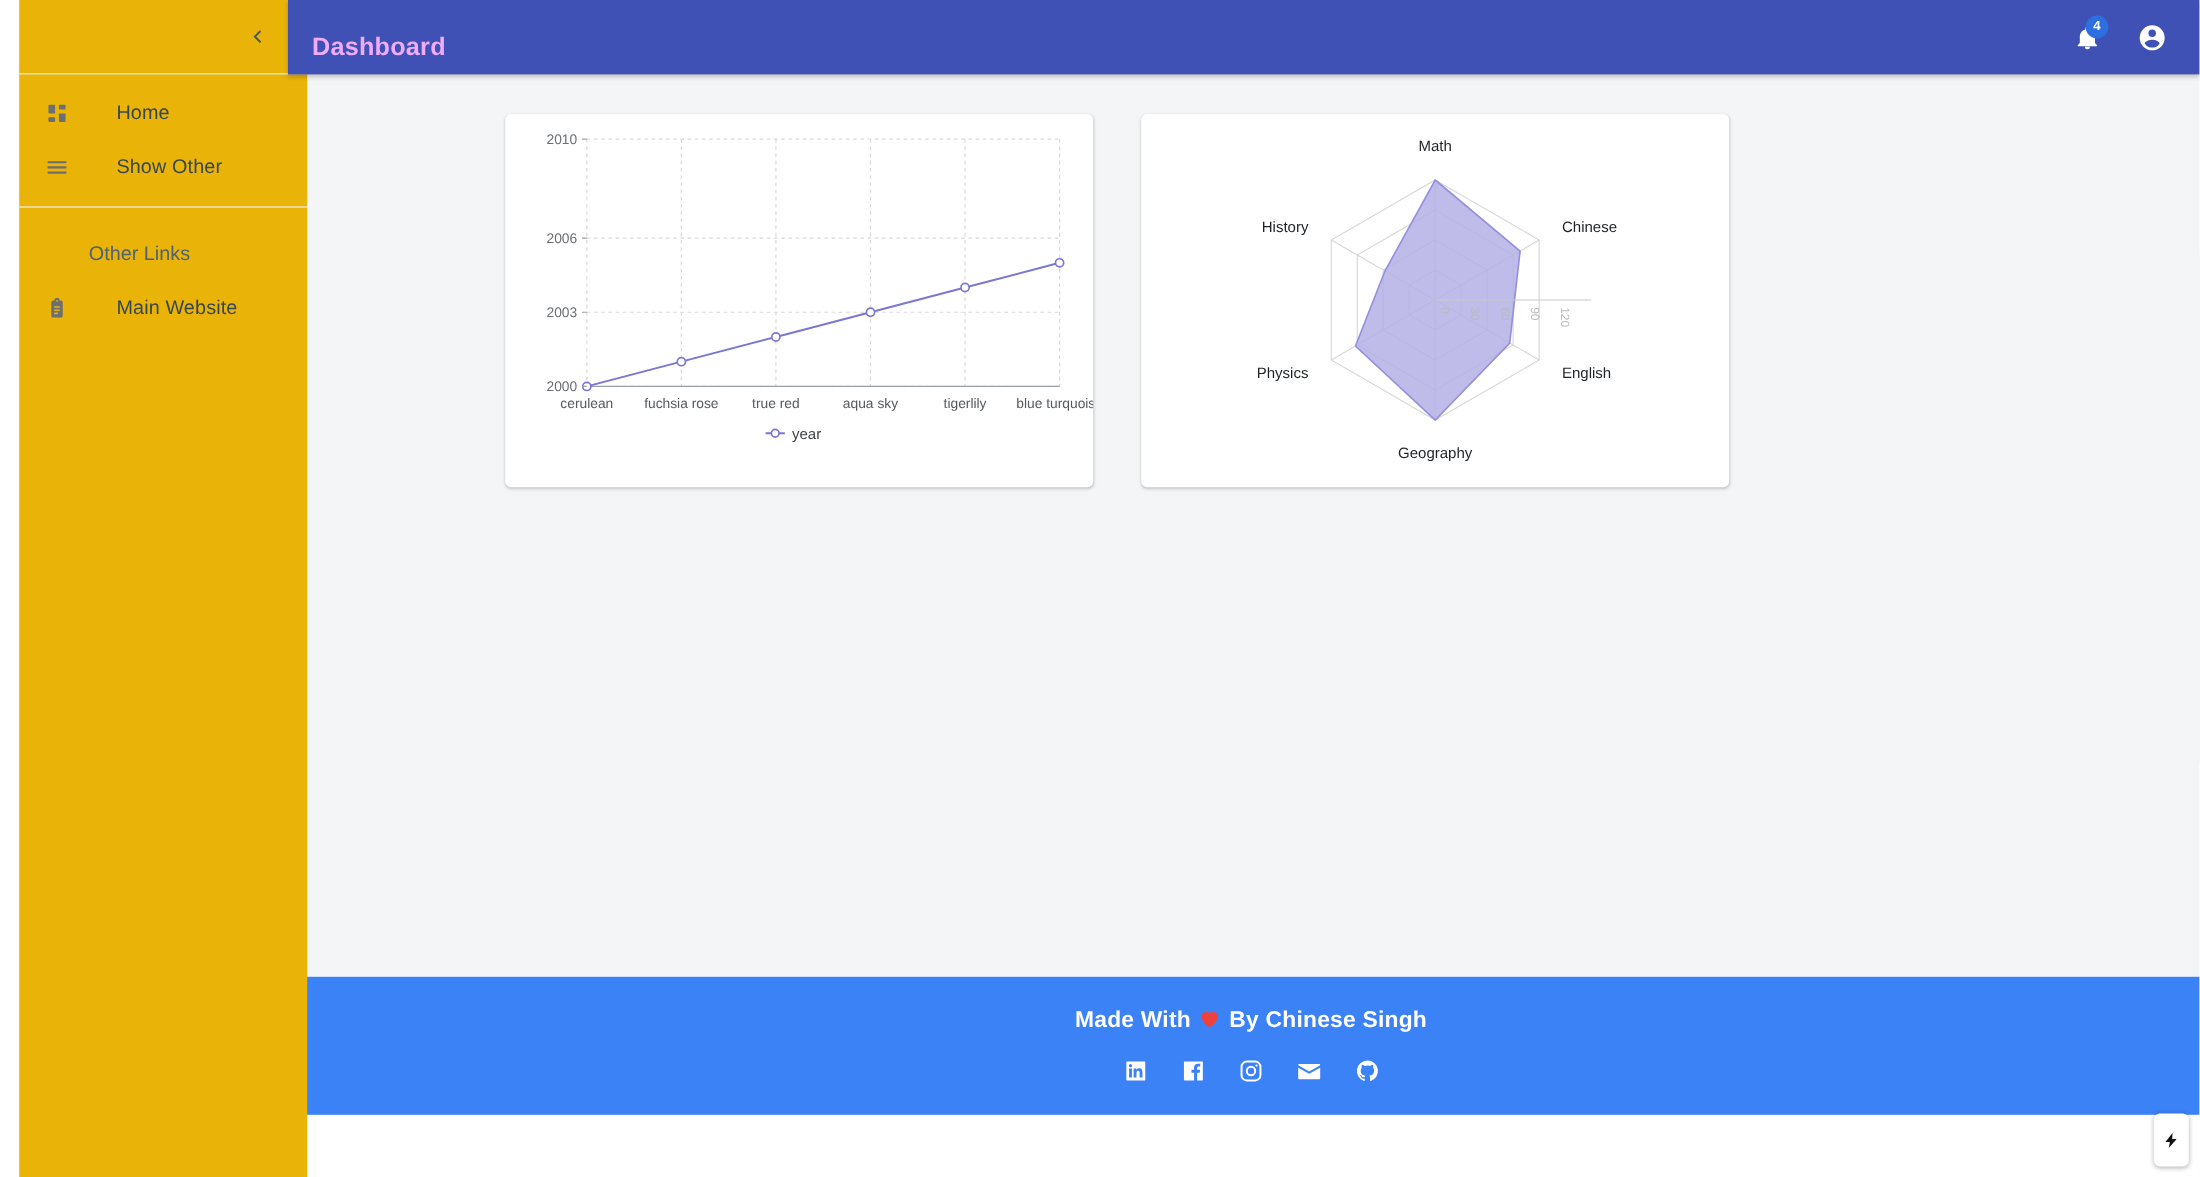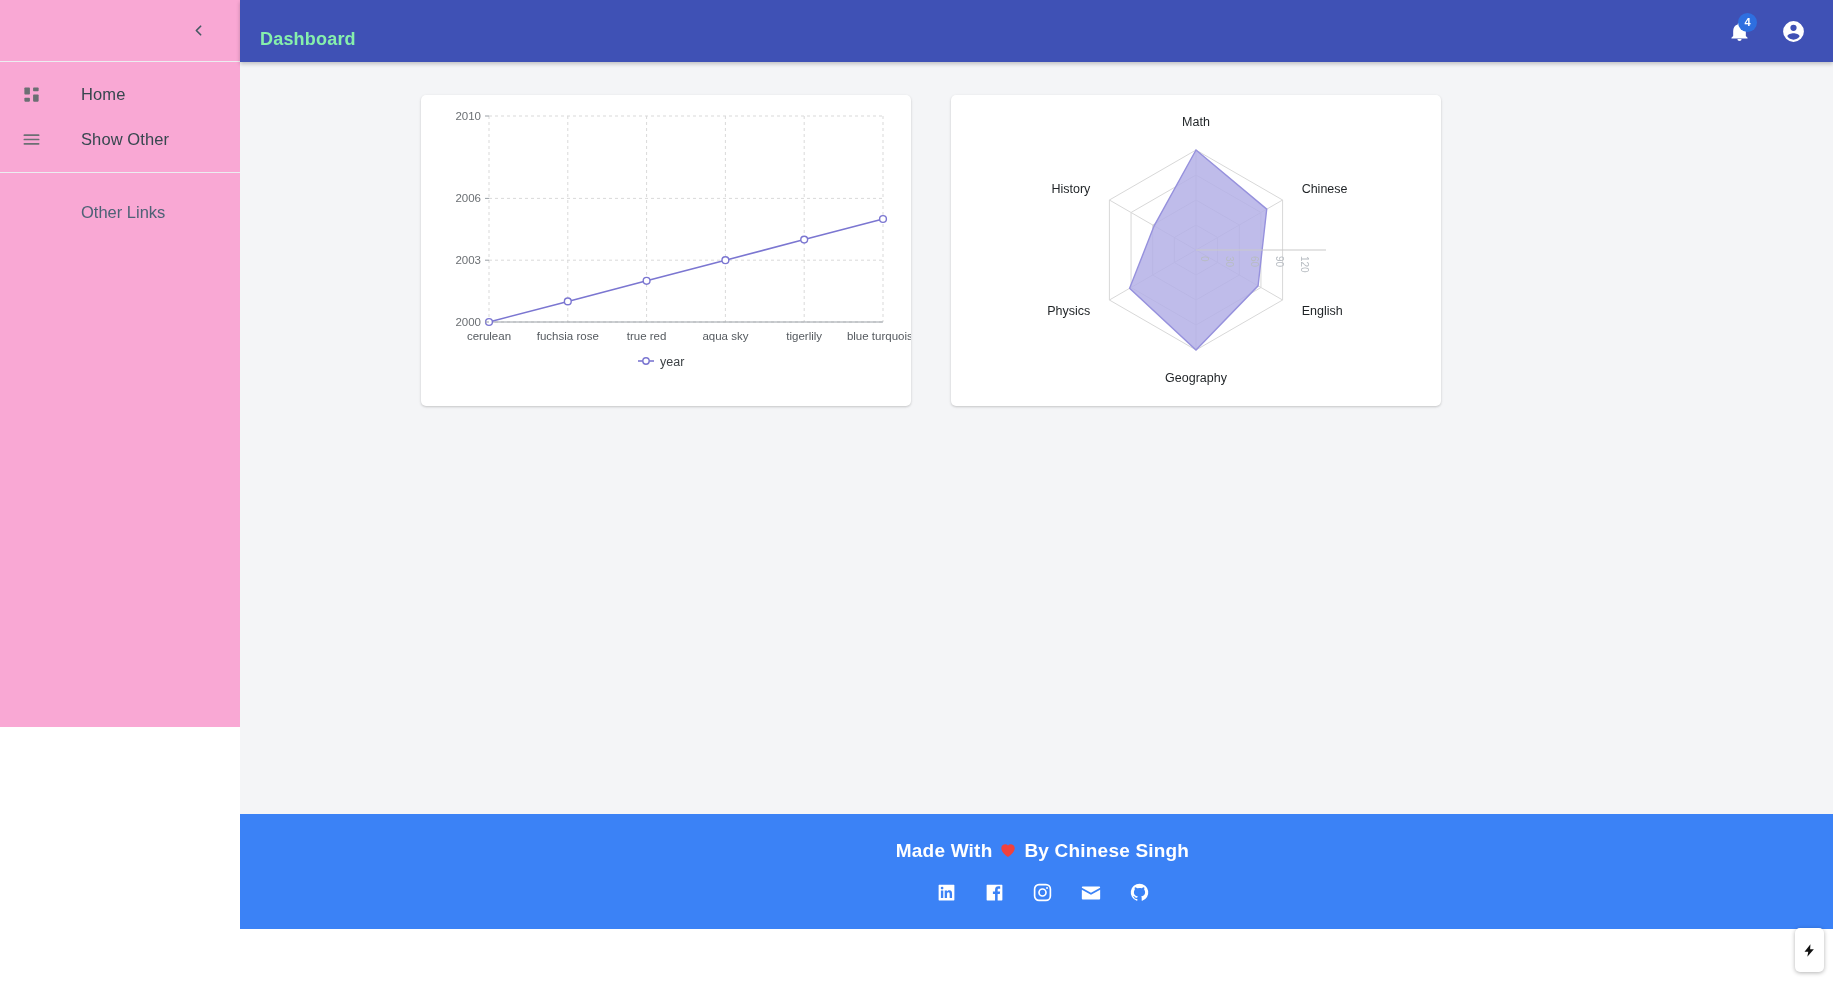--- a/index.html
+++ b/index.html
@@ -6,23 +6,23 @@
   html, body {
     width: 1833px; height: 981px;
     font-family: "Liberation Sans", sans-serif;
     background: #ffffff;
     overflow: hidden;
   }
   #app { position: relative; width: 1833px; height: 981px; }
 
   
   .sidebar {
-    position: absolute; left: 0; top: 0;
-    width: 240px; height: 727px;
-    background: #f9a8d4;
+    position: absolute; left: 16px; top: 0;
+    width: 240px; height: 981px;
+    background: #eab308;
     z-index: 5;
   }
   .sidebar-head {
     height: 62px;
     display: flex; align-items: center; justify-content: flex-end;
     padding-right: 26px;
     border-bottom: 1px solid #eceef1;
   }
   .collapse-btn {
     width: 32px; height: 32px;
@@ -47,36 +47,36 @@
     font-size: 16.5px;
     color: #37474f;
     letter-spacing: .1px;
   }
   .nav-divider {
     height: 1px; background: #eceef1;
     margin: 10px 0 0 0;
   }
   .nav-subhead {
     height: 45px; display: flex; align-items: center;
-    padding-left: 81px;
+    padding-left: 58px;
     font-size: 16.5px; color: #4e6276;
     margin-top: 17px;
   }
 
   
   .appbar {
     position: absolute; left: 240px; top: 0;
     width: 1593px; height: 62px;
     background: #3f51b5;
     box-shadow: 0 2px 4px rgba(0,0,0,.22);
     display: flex; align-items: center;
     z-index: 6;
   }
   .appbar-title {
-    color: #86efac; font-size: 18px; font-weight: bold;
+    color: #f0abfc; font-size: 21px; font-weight: bold;
     margin-left: 20px; letter-spacing: .2px; margin-top: 17px;
   }
   .appbar-actions {
     margin-left: auto; display: flex; align-items: center;
     gap: 14px; padding-right: 20px;
   }
   .icon-btn {
     position: relative; width: 40px; height: 40px;
     display: flex; align-items: center; justify-content: center;
     color: #fff; cursor: pointer; border-radius: 50%;
@@ -188,20 +188,28 @@
         </span>
         <span class="nav-label">Show Other</span>
       </div>
 
     </div>
 
     <div class="nav-divider"></div>
 
     <div class="nav-subhead">Other Links</div>
 
+    <div class="nav-item">
+      <span class="nav-icon">
+        <svg width="19" height="19" viewBox="0 0 24 24" fill="#6b6f73">
+          <path d="M16 3h-1.2a2.8 2.8 0 0 0-5.6 0H8a2 2 0 0 0-2 2v14a2 2 0 0 0 2 2h8a2 2 0 0 0 2-2V5a2 2 0 0 0-2-2zm-4-.6a1 1 0 1 1 0 2 1 1 0 0 1 0-2zM9 9h6v1.6H9V9zm0 3.4h6V14H9v-1.6zm0 3.4h4v1.6H9v-1.6z"></path>
+        </svg>
+      </span>
+      <span class="nav-label">Main Website</span>
+    </div>
   </aside>
 
   <header class="appbar">
     <div class="appbar-title">Dashboard</div>
     <div class="appbar-actions">
 
       <div class="icon-btn">
         <svg width="23" height="23" viewBox="0 0 24 24" fill="#ffffff">
           <path d="M12 22a2.2 2.2 0 0 0 2.2-2.2H9.8A2.2 2.2 0 0 0 12 22zm6.6-5.4v-5.1c0-3.26-1.74-5.99-4.77-6.71V4.1a1.83 1.83 0 1 0-3.66 0v.69C7.13 5.51 5.4 8.23 5.4 11.5v5.1L3.6 18.4v.9h16.8v-.9l-1.8-1.8z"></path>
         </svg>

